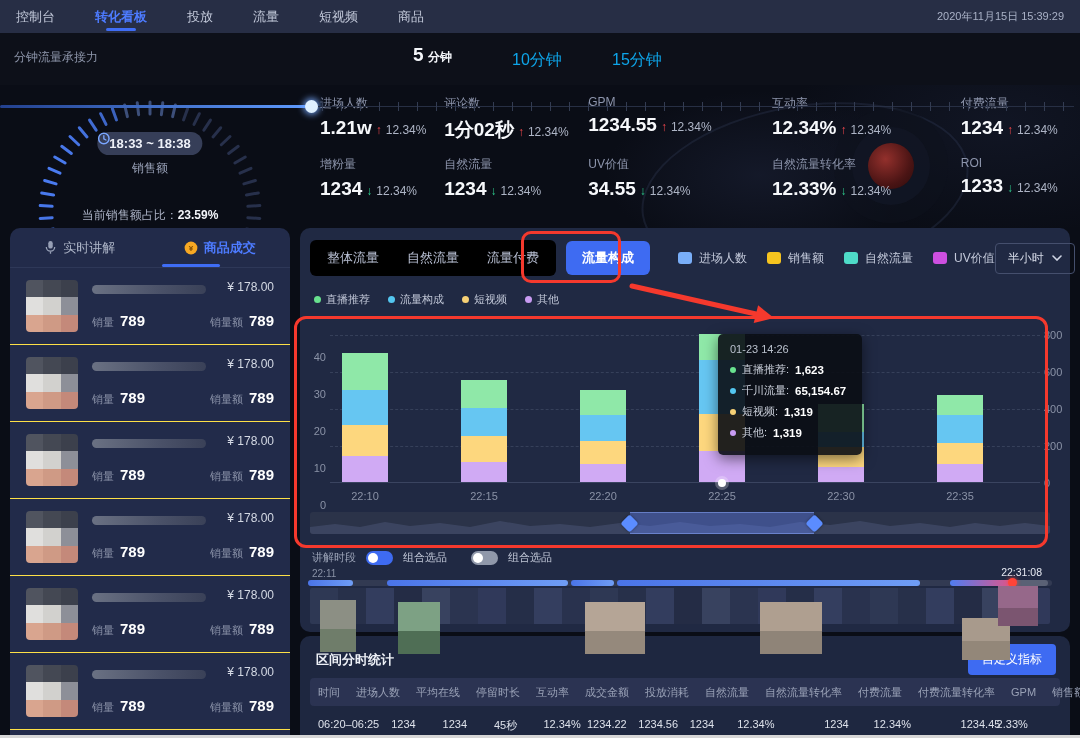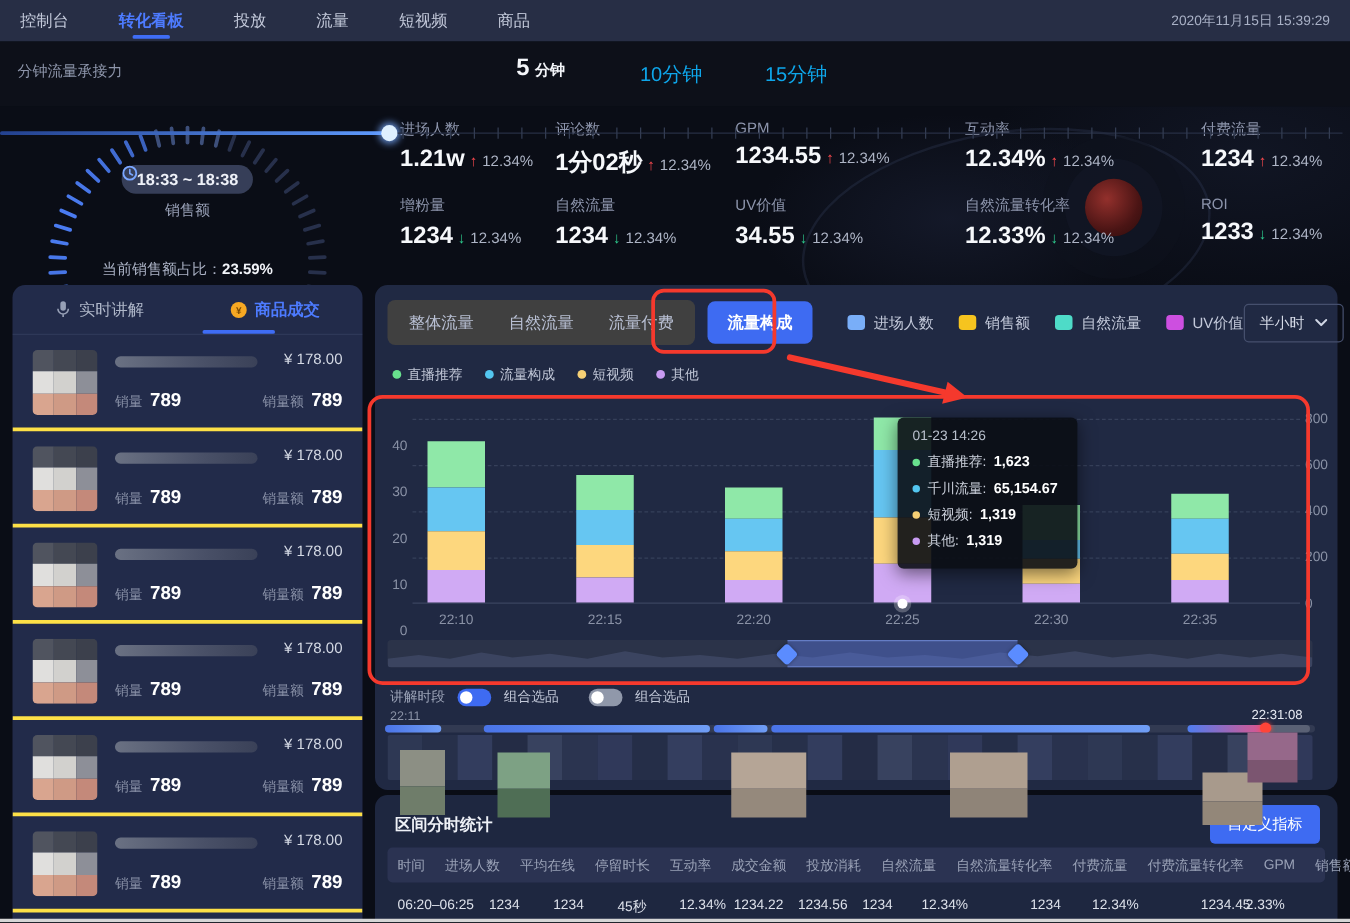--- a/index.html
+++ b/index.html
@@ -64,35 +64,35 @@
   .kpi .delta { font-size:12px; color:#aeb5c6; }
 
   
   .left-panel { position:absolute; left:10px; top:228px; width:280px; height:510px; background:#222b4a;
                 border-radius:10px 10px 0 0; z-index:2; overflow:hidden; }
   .lp-tabs { position:relative; height:40px; display:flex; align-items:center; justify-content:space-around;
              border-bottom:1px solid #2e3858; }
   .lp-tab { display:flex; align-items:center; gap:6px; font-size:13px; color:#aeb6c8; cursor:pointer; }
   .lp-tab.active { color:#4d7bff; font-weight:bold; }
   .lp-underline { position:absolute; left:152px; bottom:0; width:58px; height:3px; border-radius:2px; background:#3f6df5; }
-  .prod { position:relative; height:77px; border-bottom:3px solid #fde047; }
+  .prod { position:relative; height:77px; border-bottom:1px solid #fde047; }
   .prod .thumb { position:absolute; left:16px; top:12px; width:52px; height:52px; border-radius:4px; overflow:hidden;
                  display:grid; grid-template-columns:1fr 1fr 1fr; grid-template-rows:1fr 1fr 1fr; filter:blur(.4px); }
   .prod .titlebar { position:absolute; left:82px; top:17px; width:114px; height:9px; border-radius:5px;
                  background:linear-gradient(90deg,#6a7183,#4a5168 60%,#3a4158); }
   .prod .price { position:absolute; right:16px; top:12px; font-size:12px; color:#d4d9e4; }
   .prod .srow { position:absolute; left:82px; right:16px; top:44px; display:flex; justify-content:space-between; align-items:baseline; }
   .prod .slab { font-size:11px; color:#8a92a8; margin-right:6px; }
   .prod .sval { font-size:15px; font-weight:bold; color:#fff; }
 
   
   .chart-panel { position:absolute; left:300px; top:228px; width:770px; height:404px; background:#202943;
                  border-radius:10px; z-index:1; }
   .cp-header { position:absolute; left:10px; right:12px; top:12px; display:flex; align-items:center; }
-  .seg { background:#404040; border-radius:6px; padding:3px; display:flex; }
+  .seg { background:#000000; border-radius:6px; padding:3px; display:flex; }
   .seg .stab { padding:6px 14px; font-size:13px; color:#b9c0d4; cursor:pointer; white-space:nowrap; }
   .active-tab { margin-left:10px; background:#3e6bf2; color:#fff; font-size:13px; font-weight:bold;
                 border:none; border-radius:6px; padding:8px 16px; cursor:pointer; white-space:nowrap; }
   .legend { display:flex; gap:20px; margin-left:28px; }
   .lg-item { display:flex; align-items:center; gap:7px; font-size:12px; color:#c3c9da; cursor:pointer; white-space:nowrap; }
   .lg-sq { width:14px; height:12px; border-radius:3px; }
   .dropdown { margin-left:auto; border:1px solid #454f6d; border-radius:4px; padding:6px 12px;
               font-size:12px; color:#d6dbe8; display:flex; align-items:center; gap:8px; cursor:pointer; white-space:nowrap; }
   .series-legend { position:absolute; left:14px; top:64px; display:flex; gap:18px; }
   .sl-item { display:flex; align-items:center; gap:5px; font-size:11px; color:#c2c8d8; }

